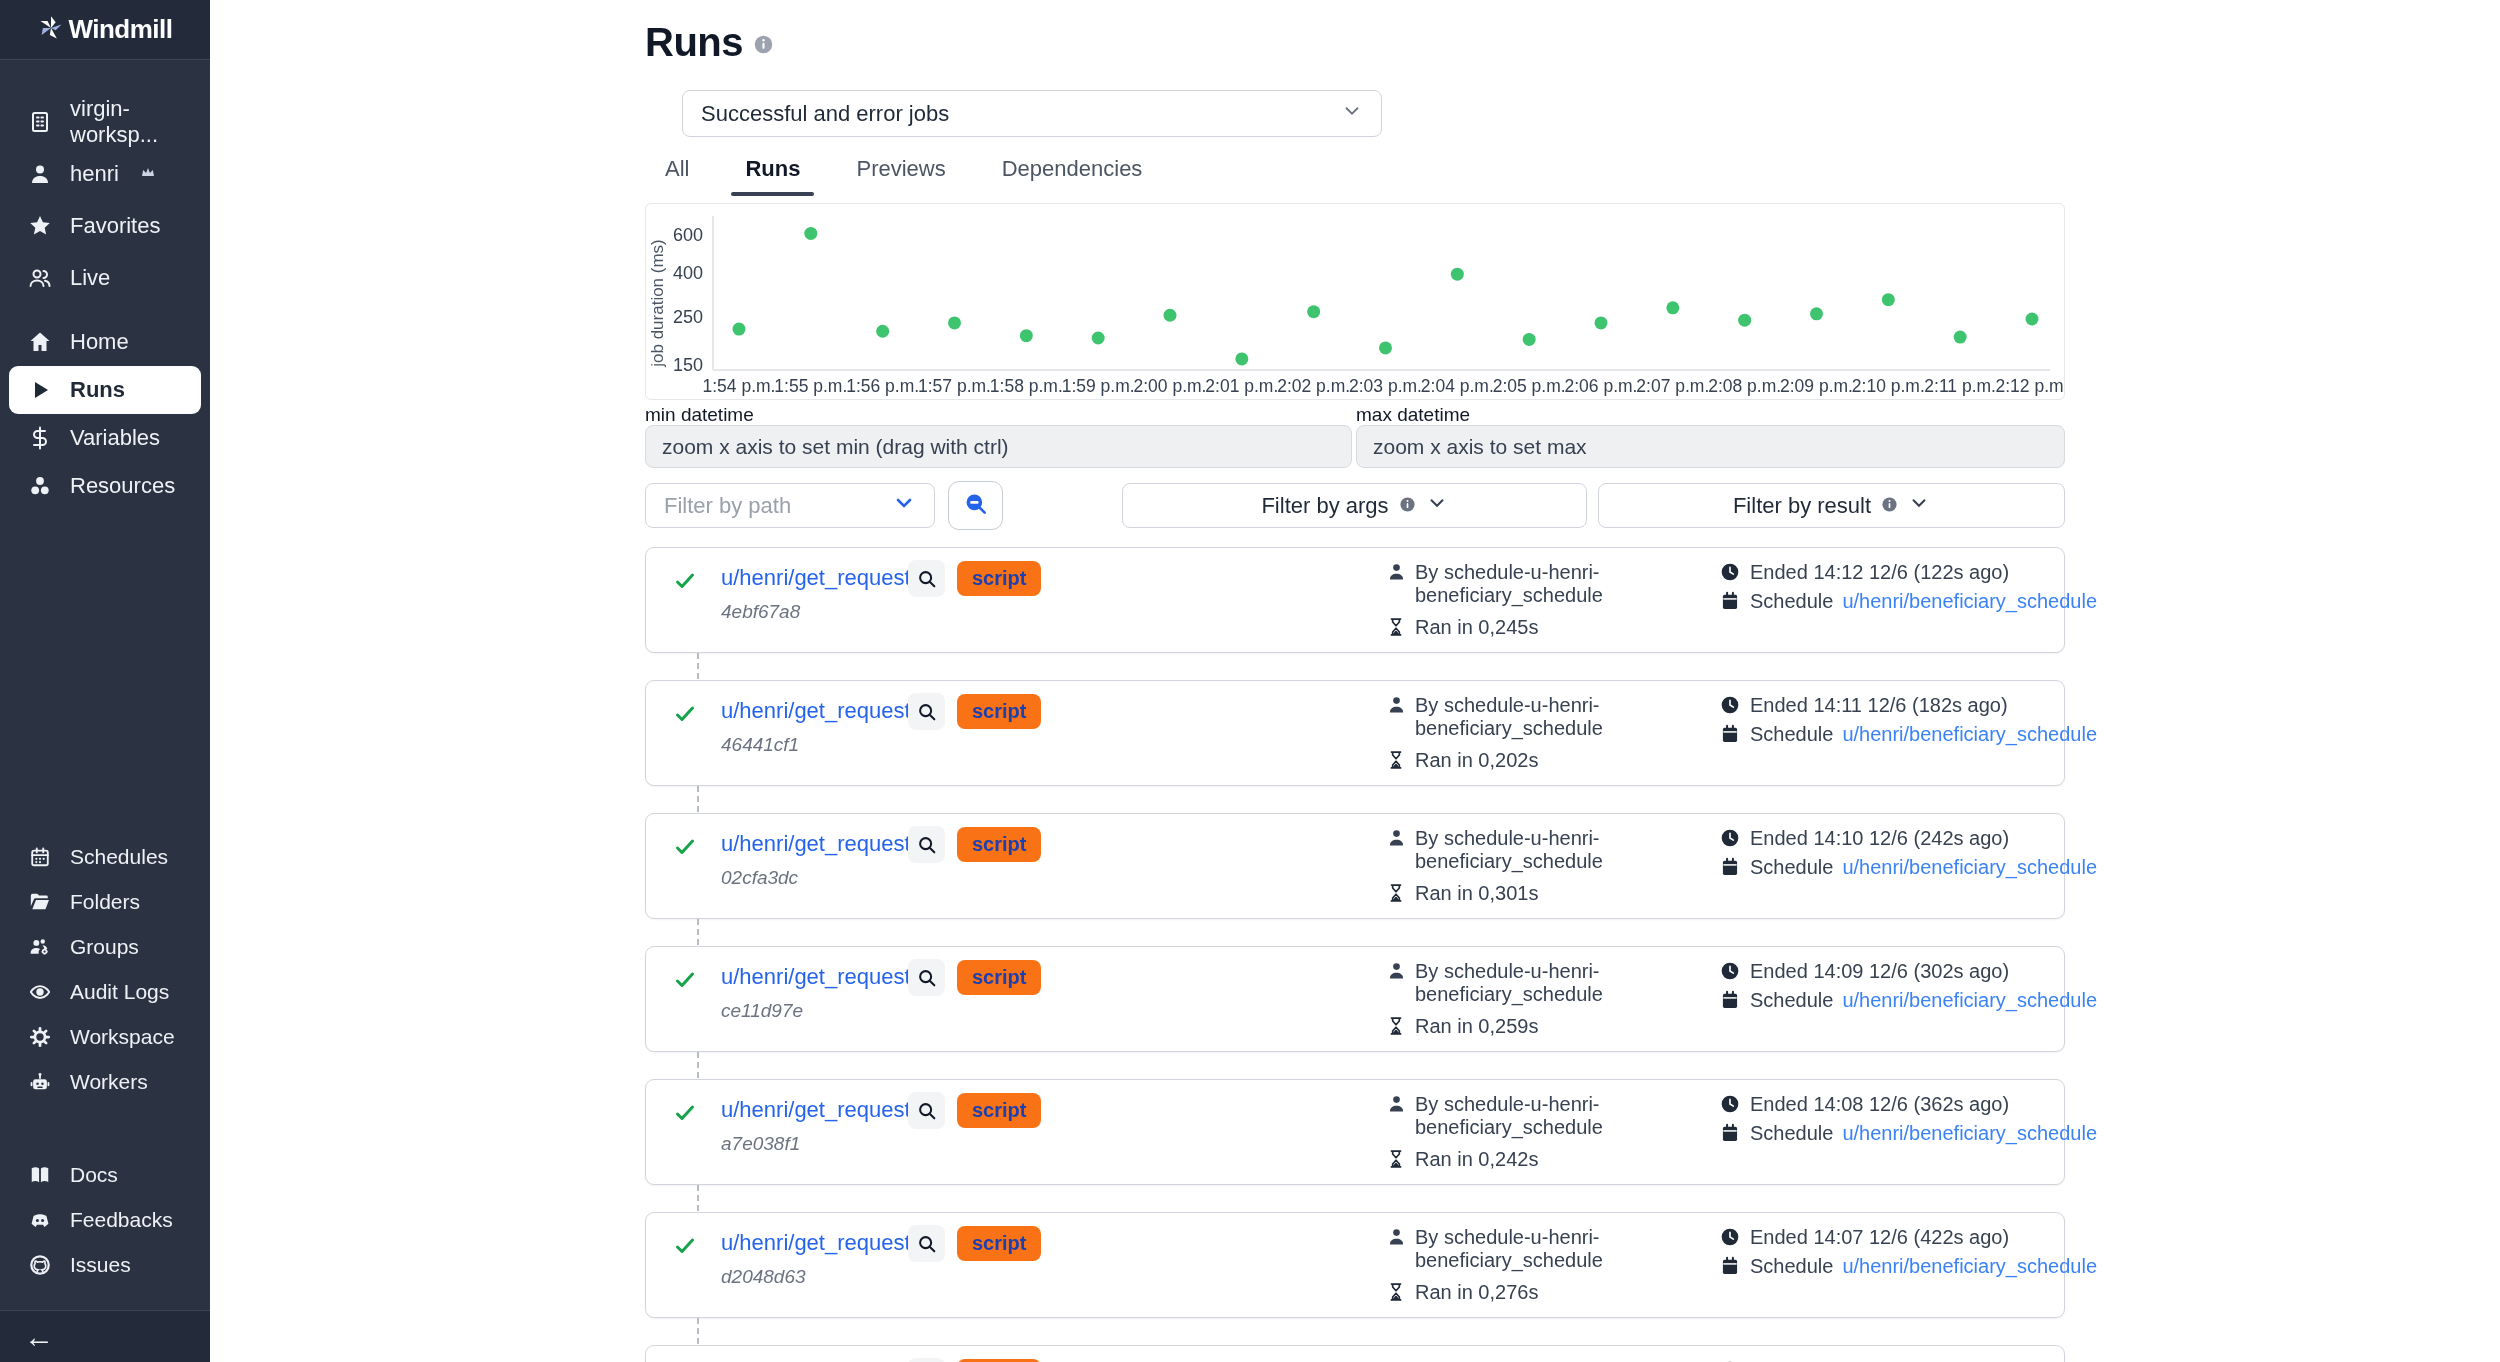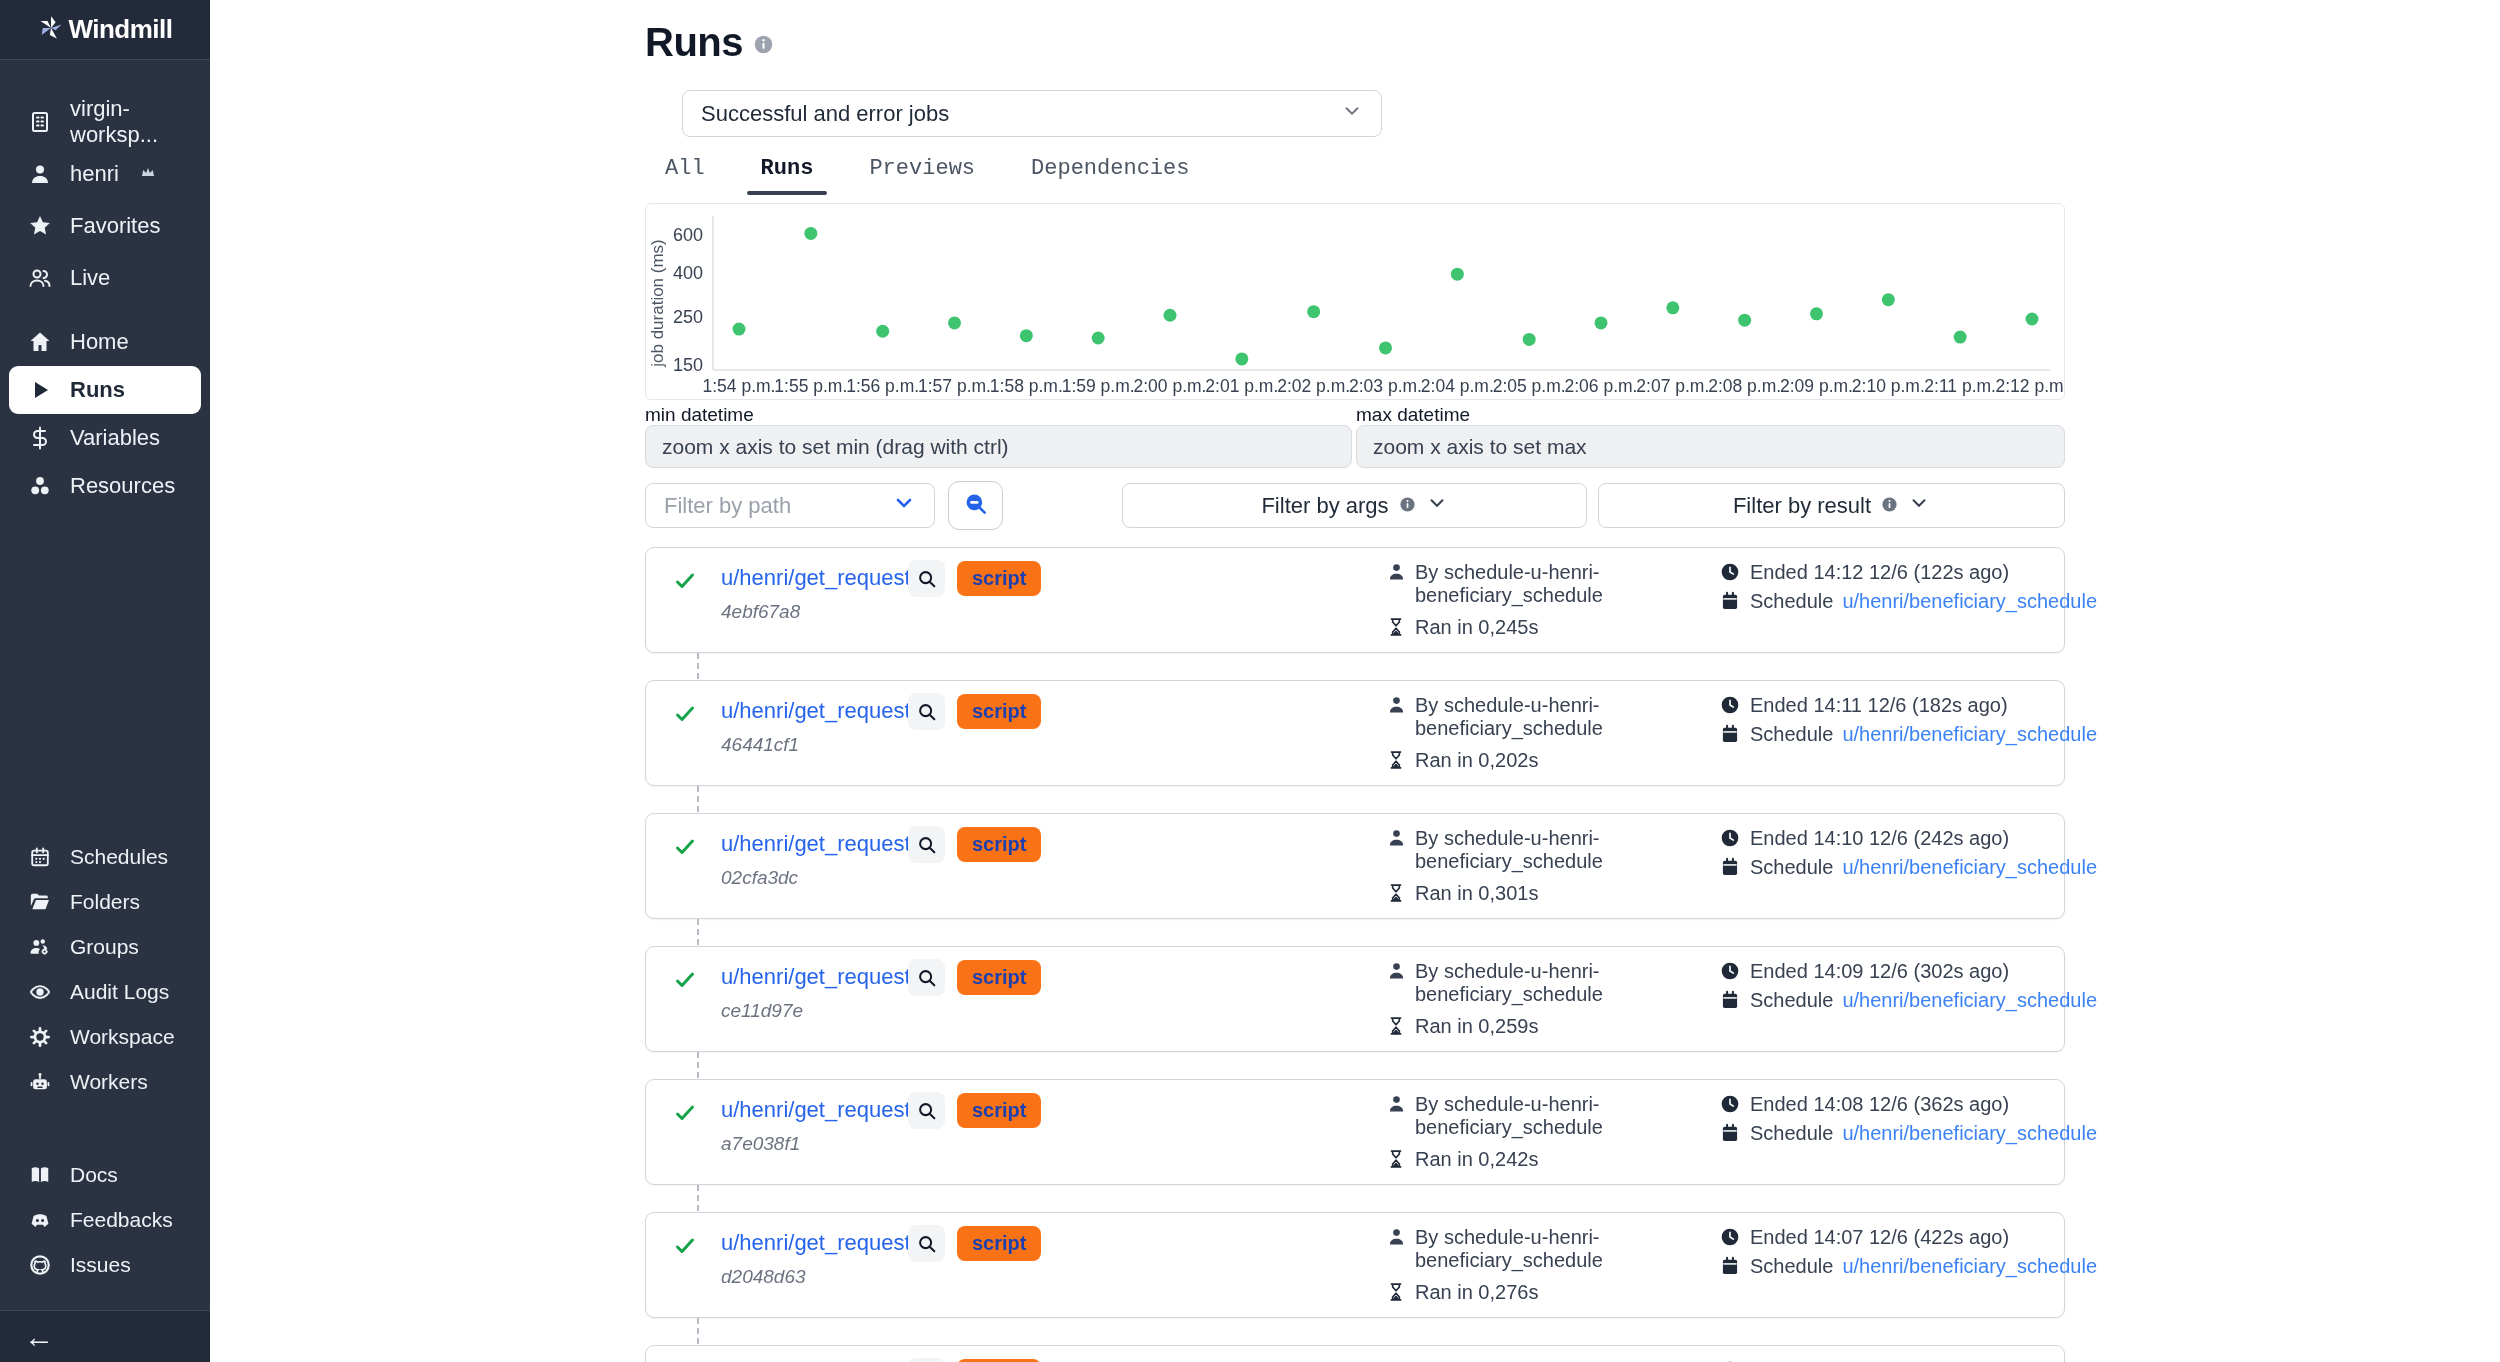--- a/index.html
+++ b/index.html
@@ -34,21 +34,21 @@
     letter-spacing:-0.5px; }
   .title-info { position:absolute; left:753px; top:34px; }
   .select-box { position:absolute; height:47px; background:#fff; border:1px solid #d1d5db; border-radius:8px;
     display:flex; align-items:center; padding:0 18px; font-size:22px; color:#1f2937; cursor:pointer; }
   .select-box .grow { flex:1; }
   .sel-status { left:682px; top:90px; width:700px; }
   .sel-skip  { left:1368px; top:90px; width:697px; }
 
   
   .tabs { position:absolute; left:659px; top:148px; display:flex; gap:44px; }
-  .tab { font-size:22px; color:#4b5563; padding:8px 6px 14px 6px; cursor:pointer; position:relative;font-family:Liberation Mono, monospace; }
+  .tab { font-size:22px; color:#4b5563; padding:8px 6px 14px 6px; cursor:pointer; position:relative; }
   .tab.active { color:#111827; font-weight:bold; }
   .tab.active::after { content:""; position:absolute; left:-8px; right:-8px; bottom:0; height:4px;
     background:#374151; border-radius:2px; }
 
   
   .chart-card { position:absolute; left:645px; top:203px; width:1420px; height:197px;
     border:1px solid #e5e7eb; border-radius:6px; background:#fff; }
 
   
   .dt-label { position:absolute; font-size:19px; color:#111827; }

